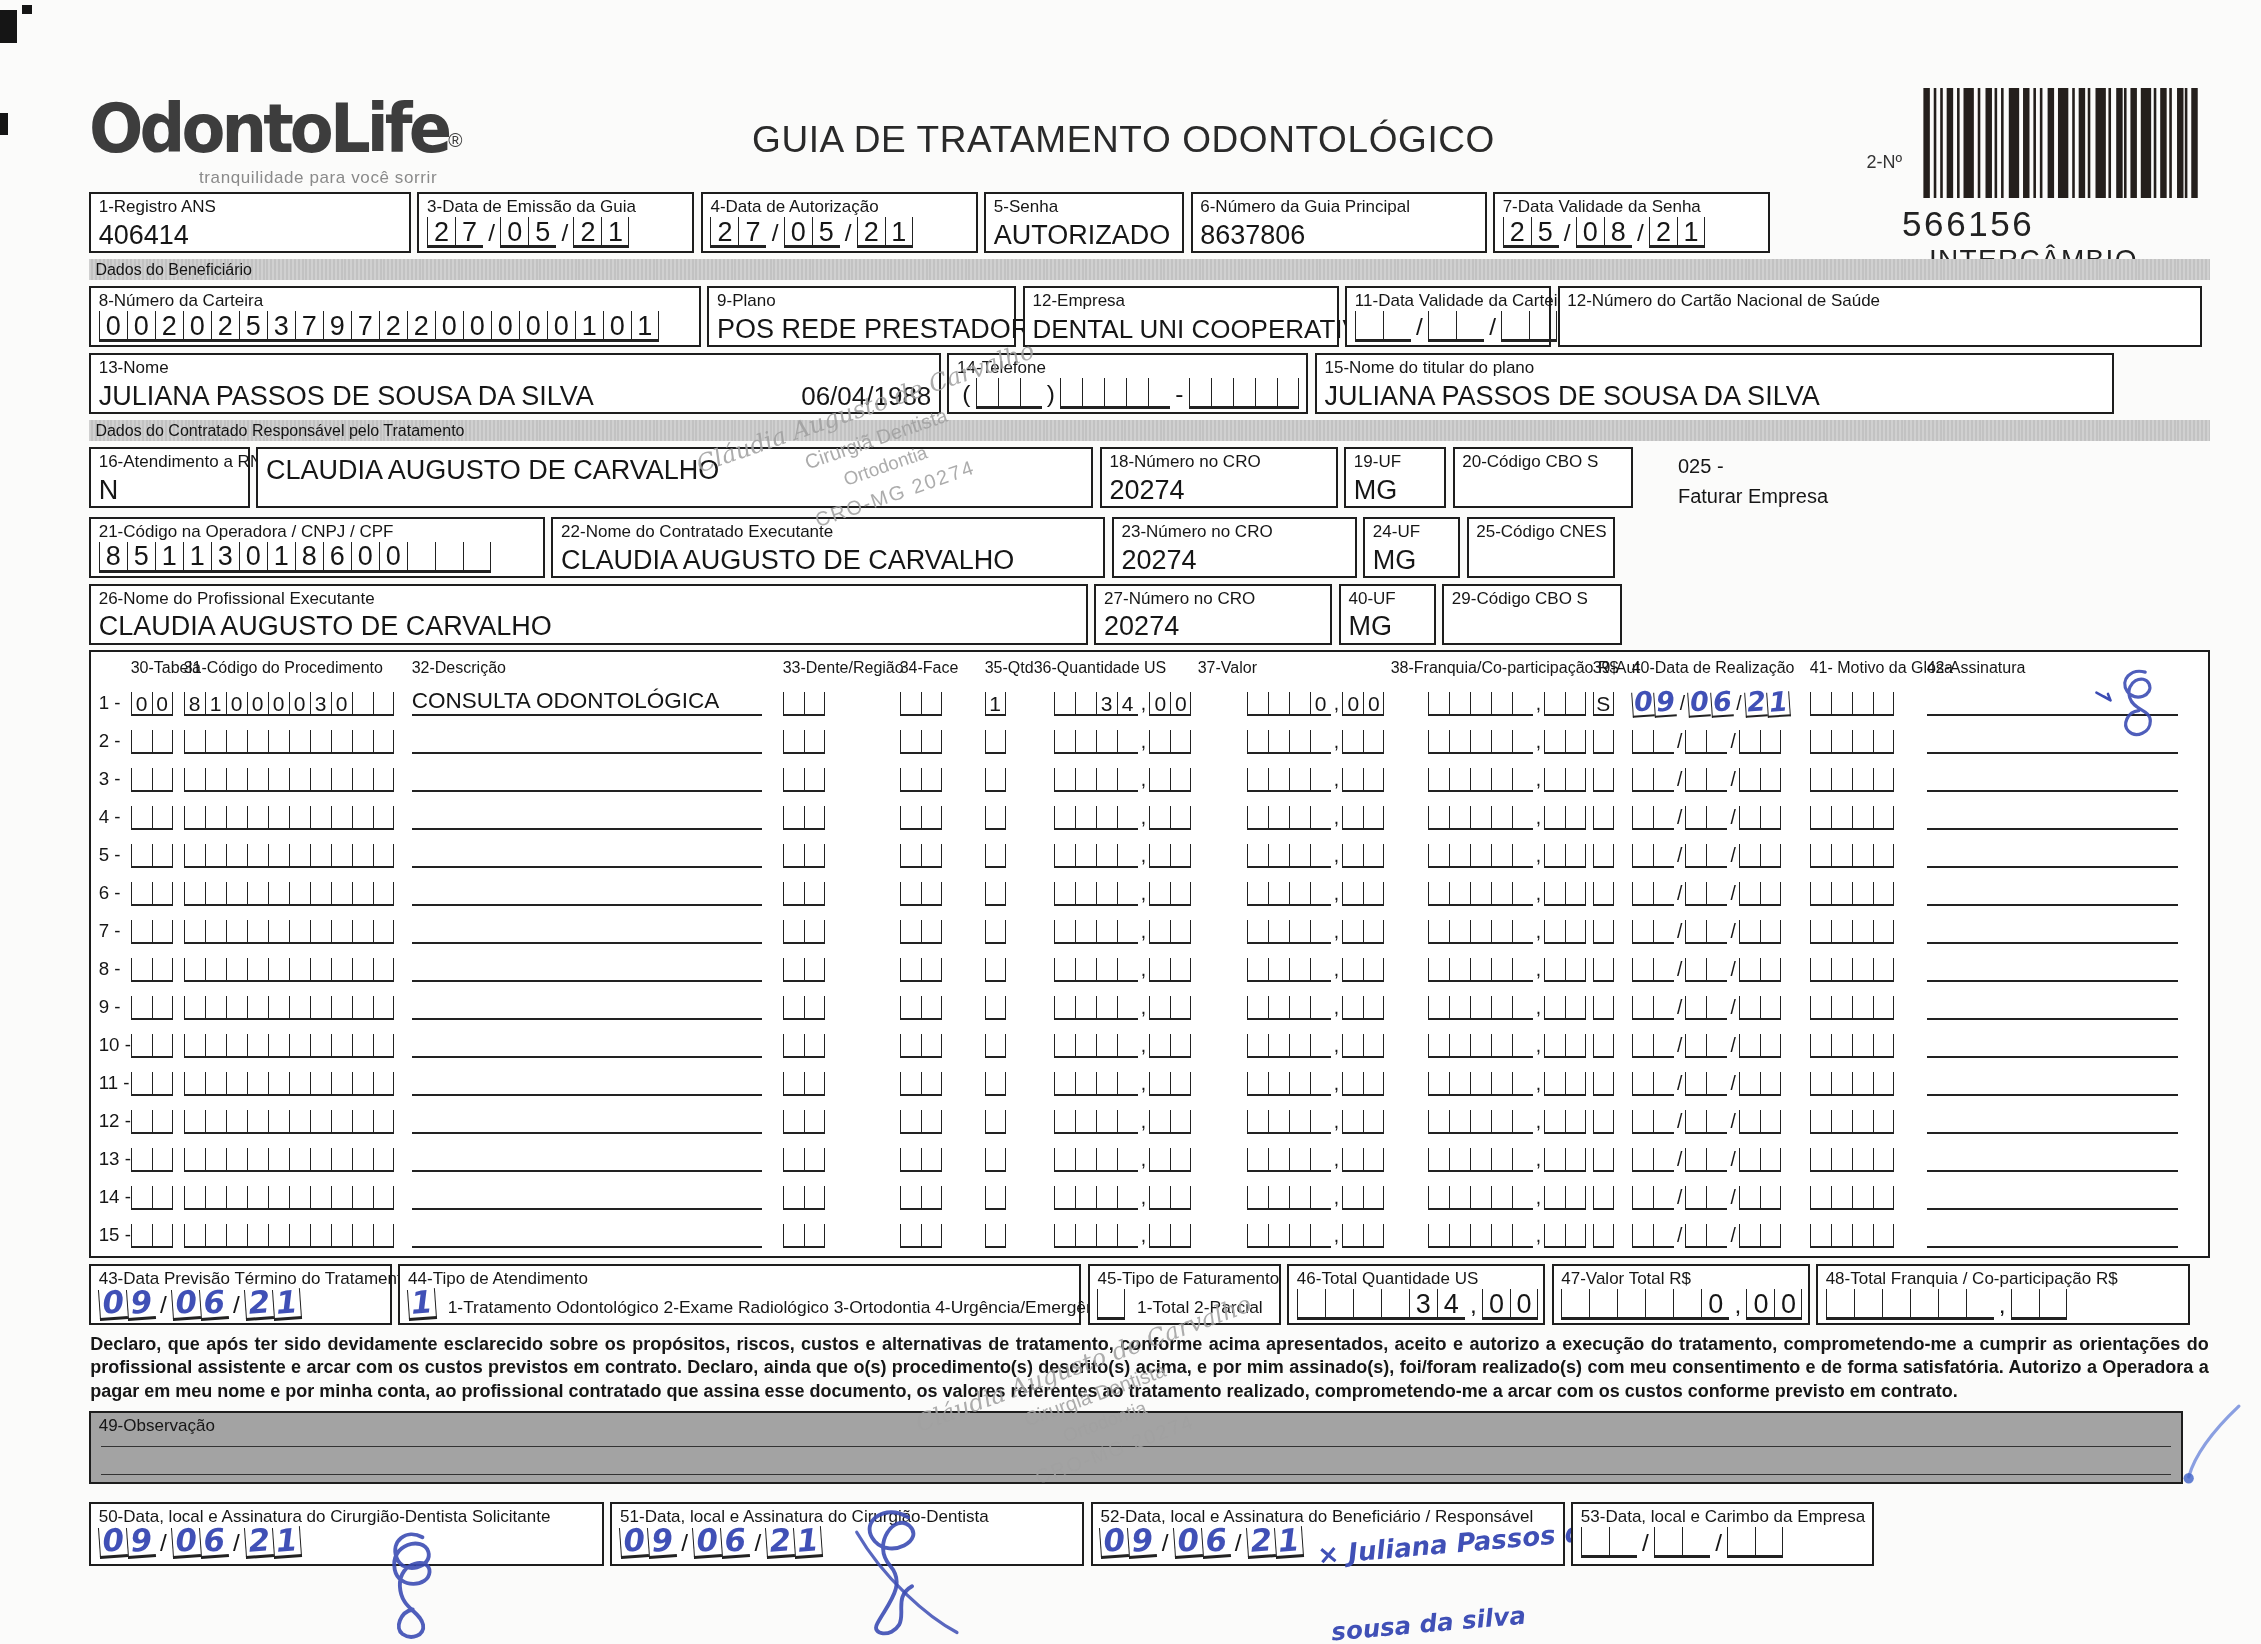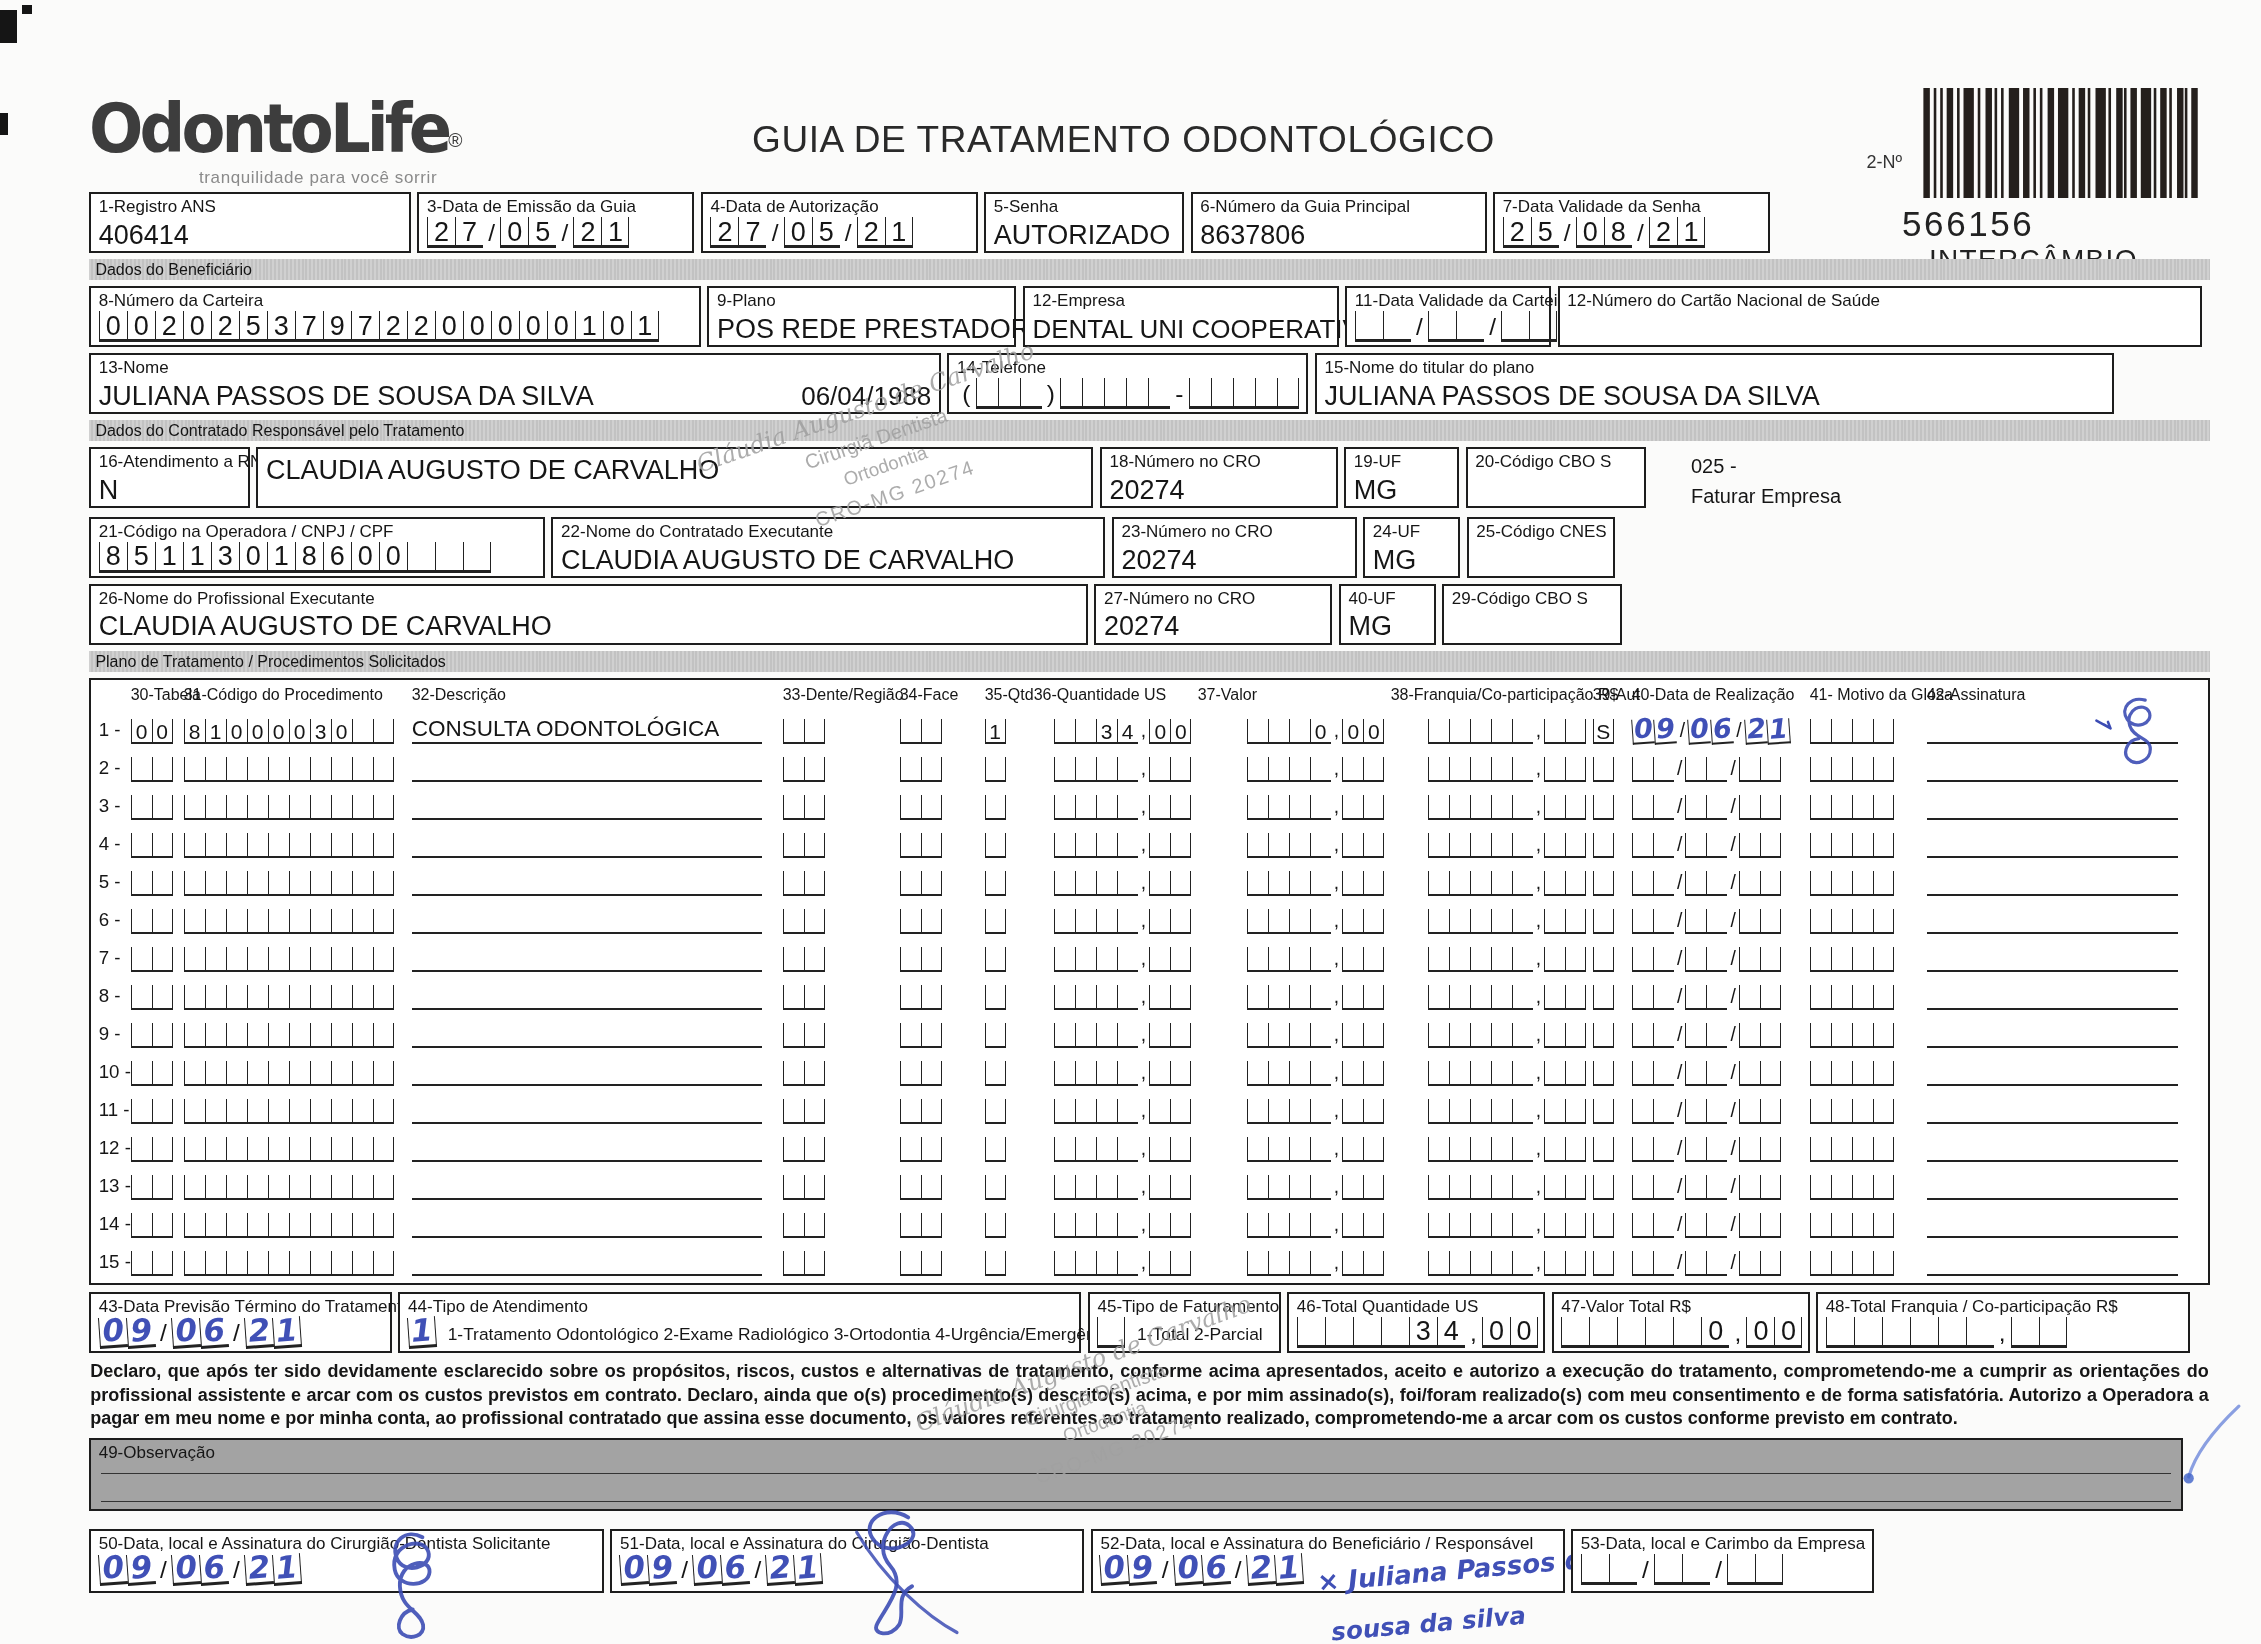--- a/index.html
+++ b/index.html
@@ -300,21 +300,21 @@
         <div class="flabel">16-Atendimento a RN</div>
         <div class="fvalue">N</div>
       </div>
       <div class="fbox" style="width:837px">
         <div class="fvalue">CLAUDIA AUGUSTO DE CARVALHO</div>
       </div>
       <div class="fbox" style="width:238px">
         <div class="flabel">18-Número no CRO</div>
         <div class="fvalue">20274</div>
       </div>
-      <div class="fbox" style="width:115px">
+      <div class="fbox" style="width:102px">
         <div class="flabel">19-UF</div>
         <div class="fvalue">MG</div>
       </div>
       <div class="fbox" style="width:180px">
         <div class="flabel">20-Código CBO S</div>
         <div class="fvalue"></div>
       </div>
       <div class="note025">
         <div>025 -</div>
         <div>Faturar Empresa</div>
@@ -371,21 +371,20 @@
       <div class="fbox" style="width:97px">
         <div class="flabel">40-UF</div>
         <div class="fvalue">MG</div>
       </div>
       <div class="fbox" style="width:180px">
         <div class="flabel">29-Código CBO S</div>
         <div class="fvalue"></div>
       </div>
     </div>
 
-    <div class="sbar">Plano de Tratamento / Procedimentos Solicitados</div>
 
     <div class="ptable">
       <div class="phead" id="proc-head">
           <span style="width: 32px;"></span>
           <span style="width: 53px;">30-Tabela</span>
           <span style="width: 228px;">31-Código do Procedimento</span>
           <span style="width: 371px;">32-Descrição</span>
           <span style="width: 117px;">33-Dente/Região</span>
           <span style="width: 85px;">34-Face</span>
           <span style="width: 49px;">35-Qtd</span>

